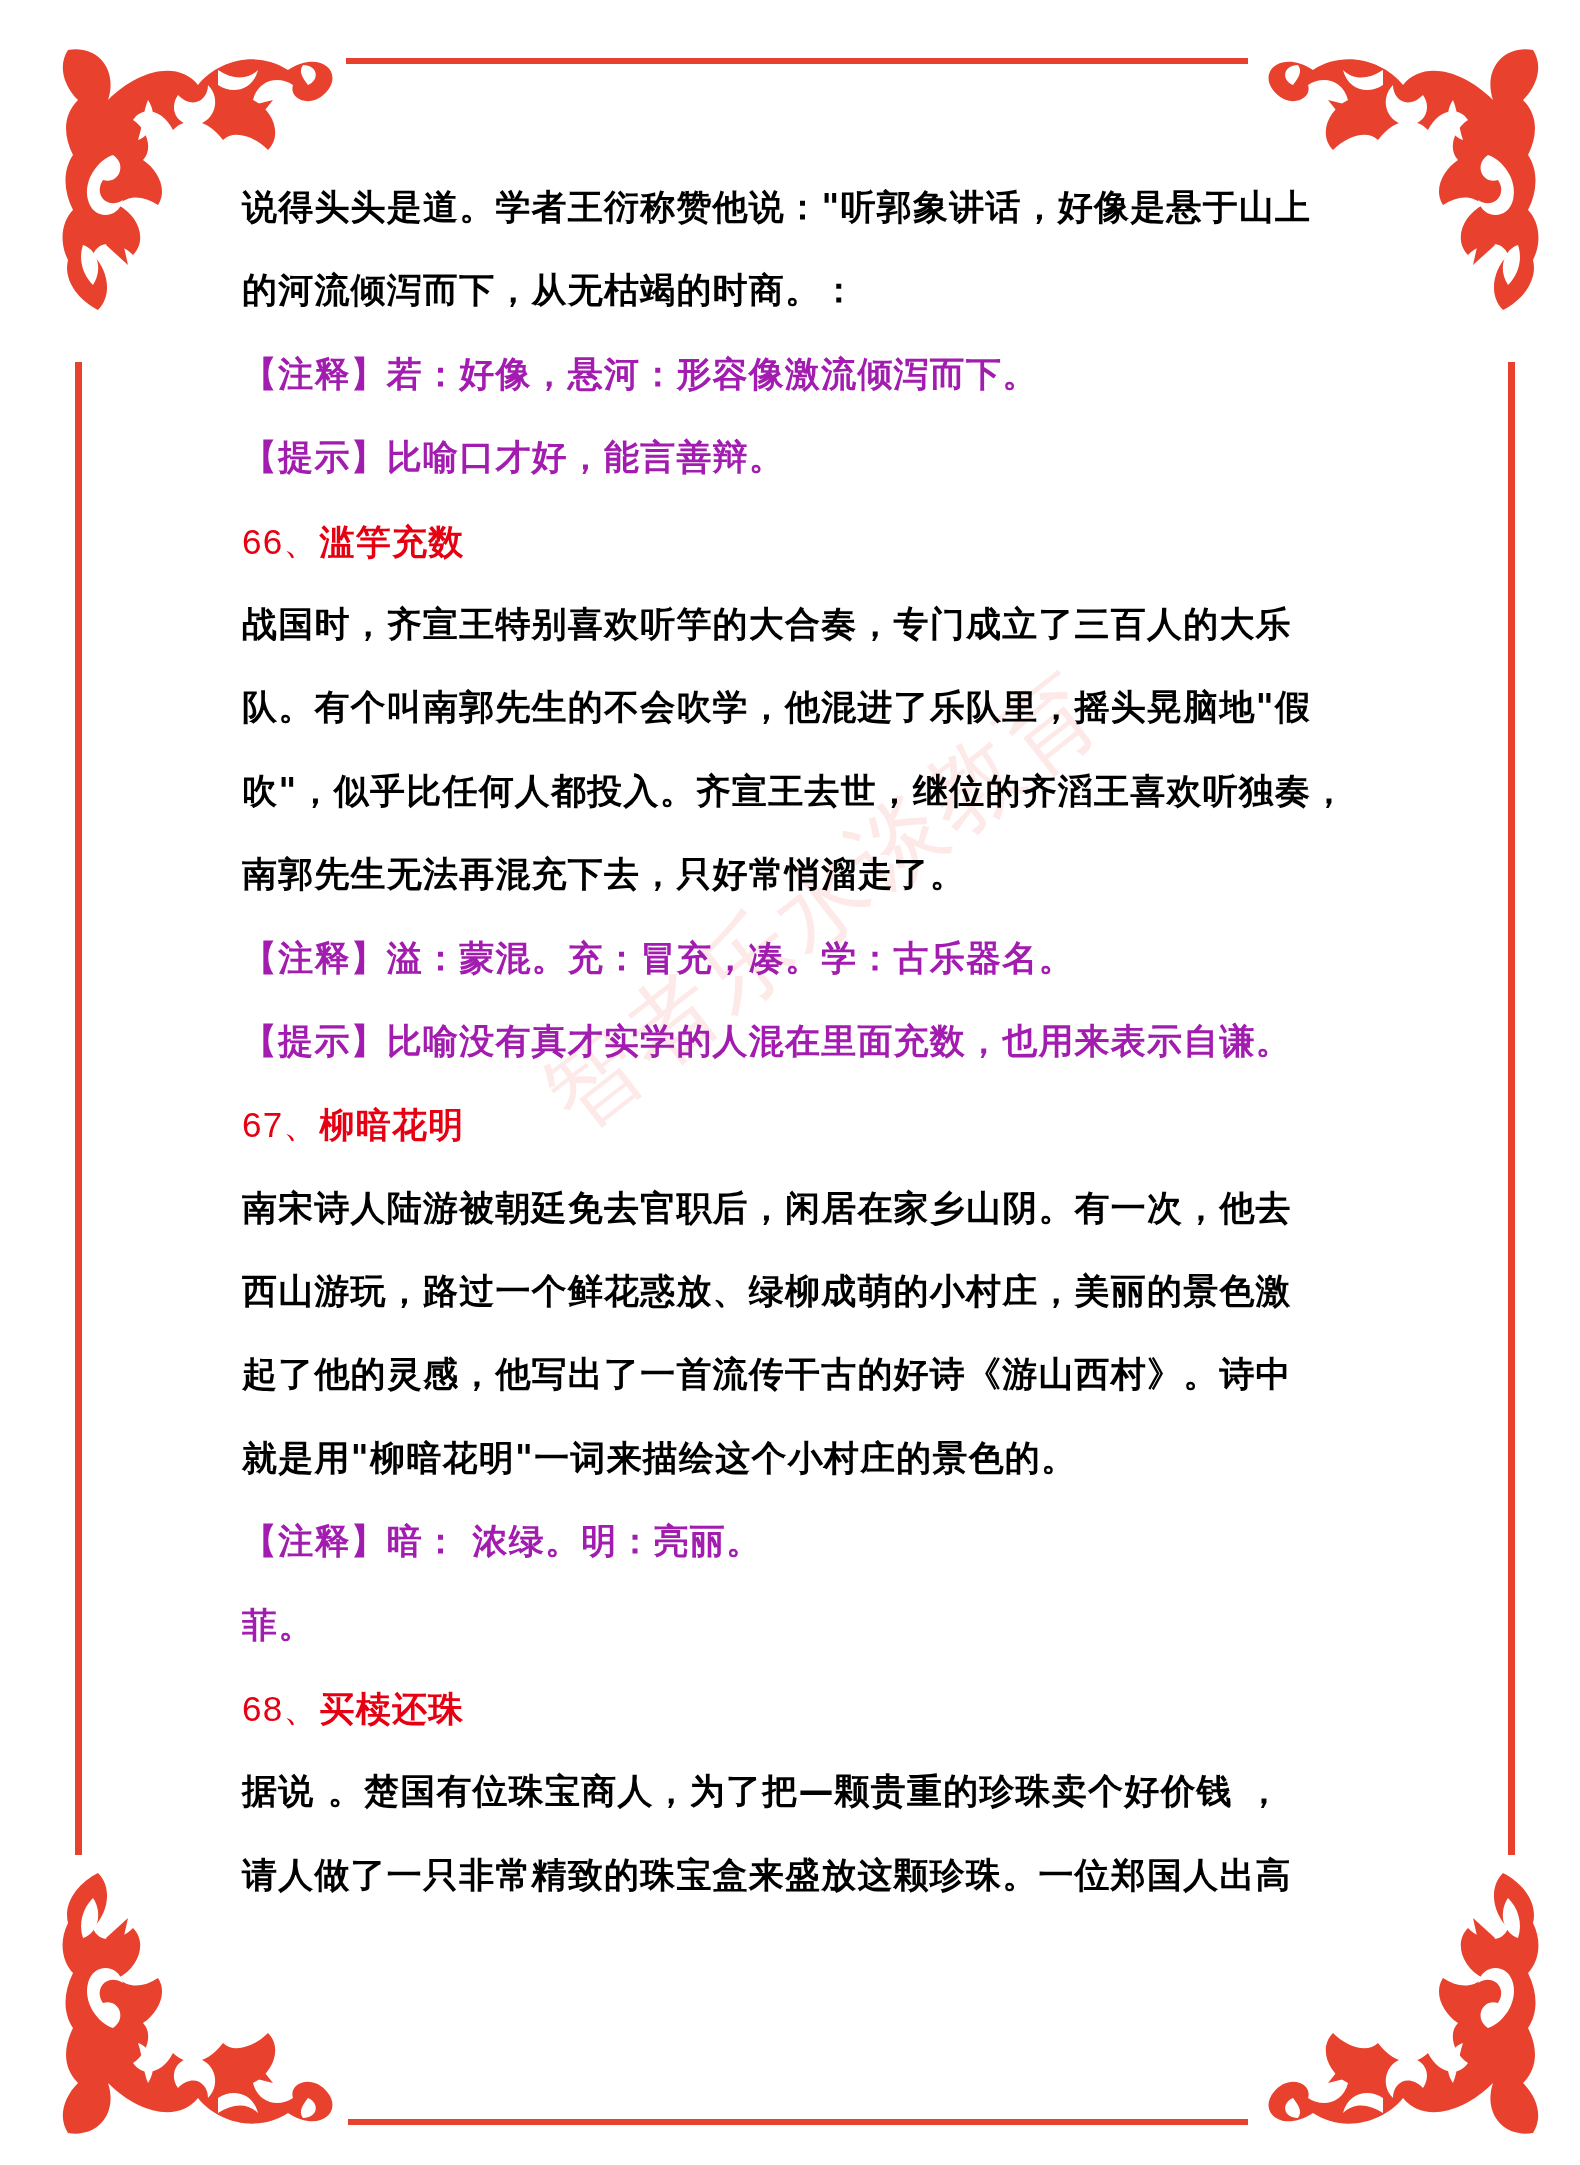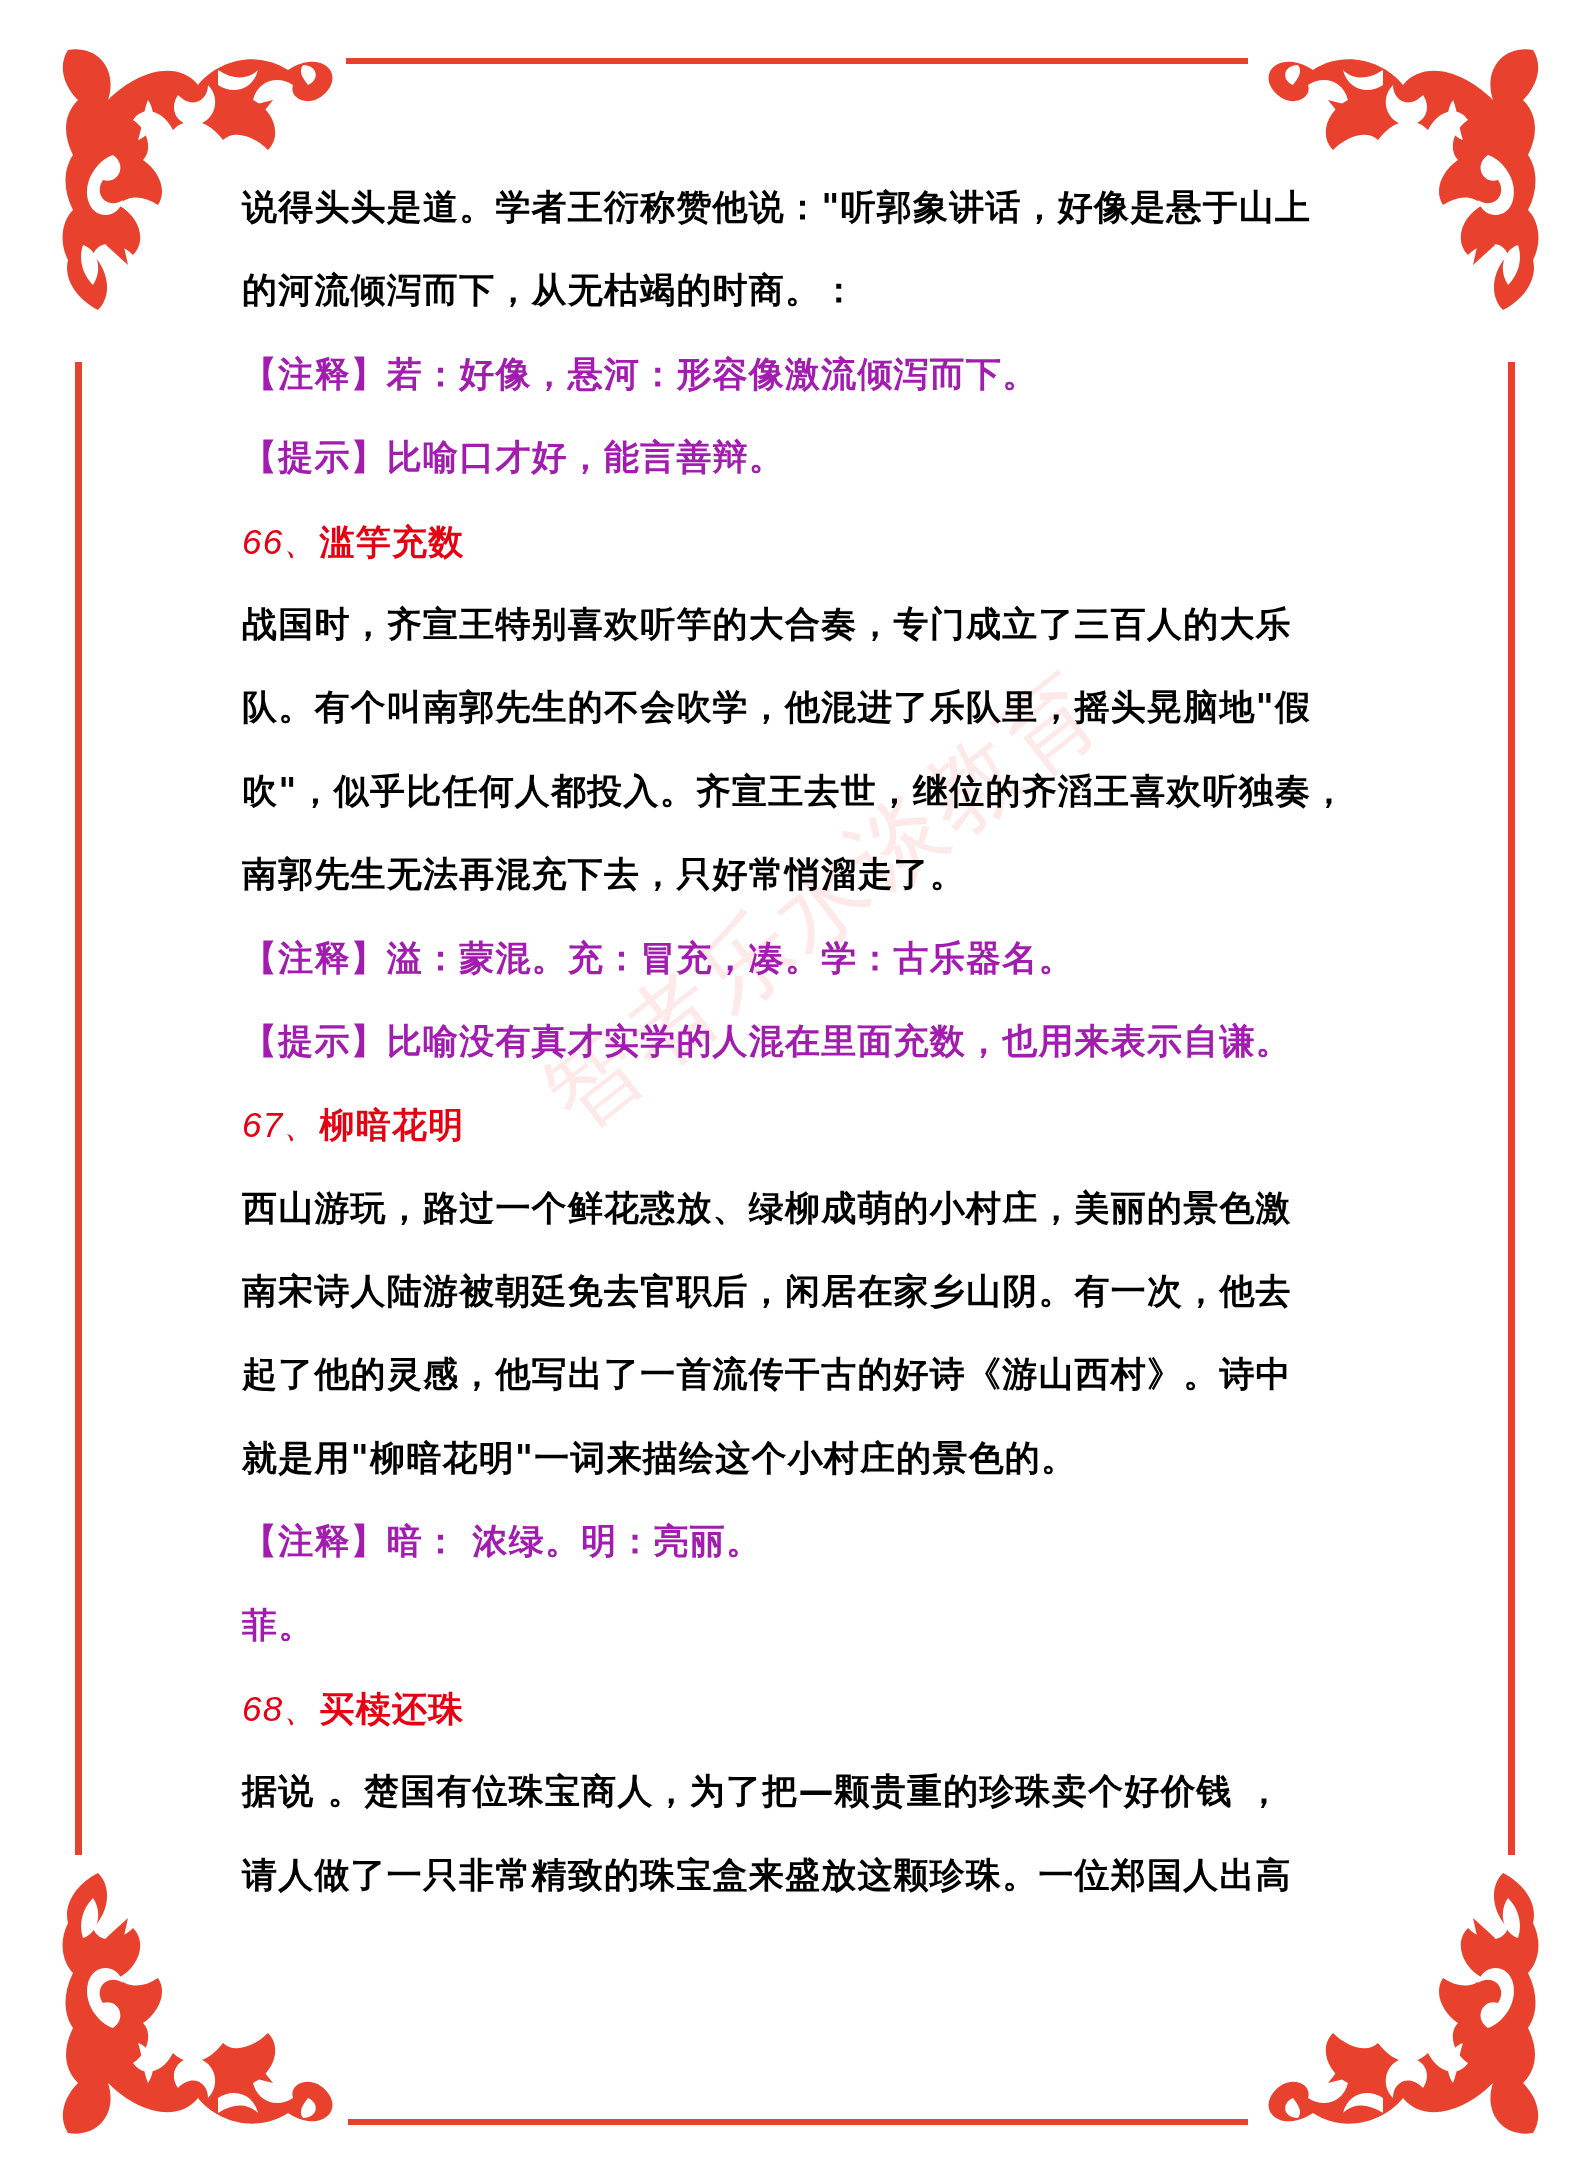--- a/index.html
+++ b/index.html
@@ -23,21 +23,21 @@
                font-weight: normal; white-space: nowrap; letter-spacing: 4px;
                pointer-events: none; font-family: "DejaVu Sans", sans-serif; }
 
   
   .content { position: absolute; left: 242px; top: 166px; width: 1100px; }
   .line { height: 83.4px; line-height: 83.4px; font-size: 35px; white-space: nowrap;
           font-weight: bold; letter-spacing: 1.2px; }
   .body-text { color: #000000; }
   .note { color: #a21caf; }
   .title { color: #e60012; }
-  .title .num { font-weight: normal; font-family: "Liberation Sans", sans-serif; font-style: italic; }
+  .title .num { font-weight: normal; font-family: "Liberation Sans", sans-serif; }
 </style>
 </head>
 <body>
 
 <div class="page">
 
   <div class="hline" style="left:346px; top:58px; width:902px;"></div>
   <div class="hline" style="left:348px; top:2119px; width:900px;"></div>
   <div class="vline" style="left:75px; top:362px; height:1493px;"></div>
   <div class="vline" style="left:1508px; top:362px; height:1493px;"></div>
@@ -119,22 +119,22 @@
       <div class="line body-text">战国时，齐宣王特别喜欢听竽的大合奏，专门成立了三百人的大乐</div>
       <div class="line body-text">队。有个叫南郭先生的不会吹学，他混进了乐队里，摇头晃脑地"假</div>
       <div class="line body-text">吹"，似乎比任何人都投入。齐宣王去世，继位的齐滔王喜欢听独奏，</div>
       <div class="line body-text">南郭先生无法再混充下去，只好常悄溜走了。</div>
       <div class="line note"><span>【注释】</span><span>溢：蒙混。充：冒充，凑。学：古乐器名。</span></div>
       <div class="line note"><span>【提示】</span><span>比喻没有真才实学的人混在里面充数，也用来表示自谦。</span></div>
     </div>
 
     <div>
       <div class="line title"><span class="num">67、</span><span>柳暗花明</span></div>
+      <div class="line body-text">南宋诗人陆游被朝廷免去官职后，闲居在家乡山阴。有一次，他去</div>
       <div class="line body-text">西山游玩，路过一个鲜花惑放、绿柳成萌的小村庄，美丽的景色激</div>
-      <div class="line body-text">南宋诗人陆游被朝廷免去官职后，闲居在家乡山阴。有一次，他去</div>
       <div class="line body-text">起了他的灵感，他写出了一首流传干古的好诗《游山西村》。诗中</div>
       <div class="line body-text">就是用"柳暗花明"一词来描绘这个小村庄的景色的。</div>
       <div class="line note"><span>【注释】</span><span>暗： 浓绿。明：亮丽。</span></div>
       <div class="line note"><span>菲。</span></div>
     </div>
 
     <div>
       <div class="line title"><span class="num">68、</span><span>买椟还珠</span></div>
       <div class="line body-text">据说 。楚国有位珠宝商人，为了把—颗贵重的珍珠卖个好价钱 ，</div>
       <div class="line body-text">请人做了一只非常精致的珠宝盒来盛放这颗珍珠。一位郑国人出高</div>

